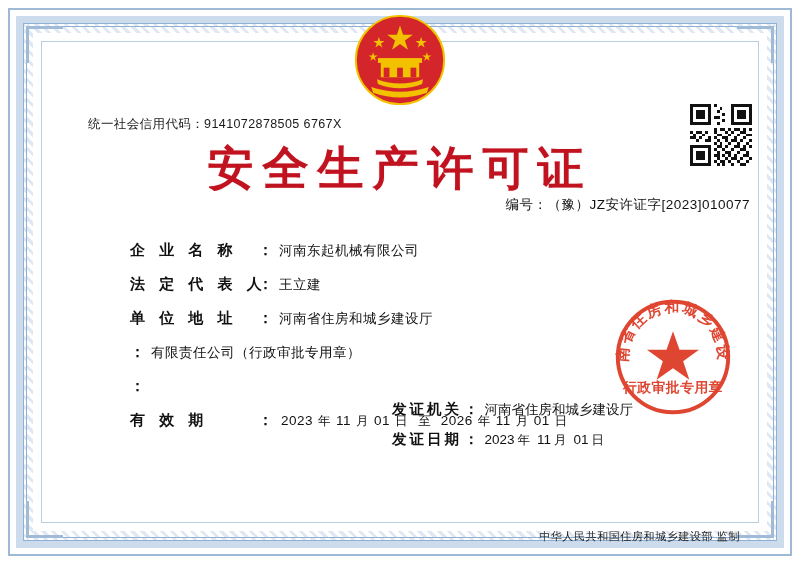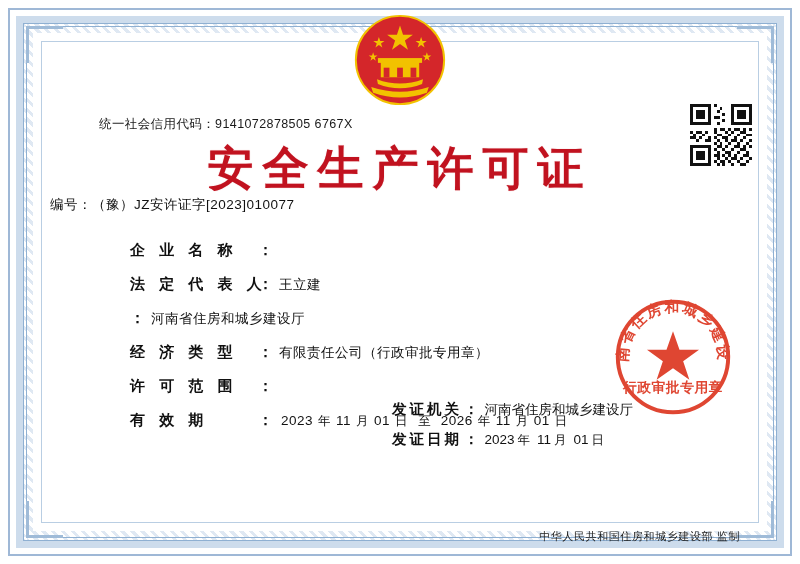--- a/index.html
+++ b/index.html
@@ -104,41 +104,40 @@
   }
   .credit-code {
     position: absolute;
     left: 38px;
     top: 16px;
     font-size: 12.5px;
     color: #1a1a1a;
     letter-spacing: 0.4px;
     white-space: nowrap;
     font-family: "Liberation Sans", sans-serif;
-    margin-left: 11px;
   }
   .title {
     position: absolute;
     left: 0;
     right: 0;
     top: 38px;
     text-align: center;
     font-family: "DejaVu Sans", sans-serif;
     font-weight: bold;
     font-size: 46px;
     letter-spacing: 9px;
     color: #c1121f;
     text-shadow: 0 0 1px rgba(193,18,31,0.4);
   }
   .serial {
     position: absolute;
     left: 0;
     right: 0;
     top: 96px;
-    text-align: left;
+    text-align: right;
     font-size: 13.5px;
     color: #111;
     letter-spacing: 0.5px;
   }
   .fields {
     position: absolute;
     left: 80px;
     right: 20px;
     top: 126px;
   }
@@ -371,41 +370,41 @@
 
     <div class="serial">
       <span>编号：</span><span>（豫）JZ安许证字[2023]010077</span>
     </div>
 
     <div class="fields">
 
       <div class="field-row">
         <div class="field-label">企 业 名 称</div>
         <div class="field-colon">：</div>
+        <div class="field-value">河南东起机械有限公司</div>
       </div>
 
       <div class="field-row">
         <div class="field-label">法 定 代 表 人</div>
         <div class="field-colon">：</div>
         <div class="field-value">王立建</div>
       </div>
 
       <div class="field-row">
+        <div class="field-label">单 位 地 址</div>
         <div class="field-colon">：</div>
         <div class="field-value">河南省住房和城乡建设厅</div>
       </div>
 
       <div class="field-row">
-        <div class="field-label">经 济 类 型</div>
         <div class="field-colon">：</div>
         <div class="field-value">有限责任公司（行政审批专用章）</div>
       </div>
 
       <div class="field-row">
-        <div class="field-label">许 可 范 围</div>
         <div class="field-colon">：</div>
       </div>
 
       <div class="field-row valid-row">
         <div class="field-label">有 效 期</div>
         <div class="field-colon">：</div>
         <div class="field-value">
           <span class="seg">2023</span><span class="unit">年</span><span class="seg">11</span><span class="unit">月</span><span class="seg">01</span><span class="unit">日</span>
           <span class="unit">至</span>
           <span class="seg">2026</span><span class="unit">年</span><span class="seg">11</span><span class="unit">月</span><span class="seg">01</span><span class="unit">日</span>

